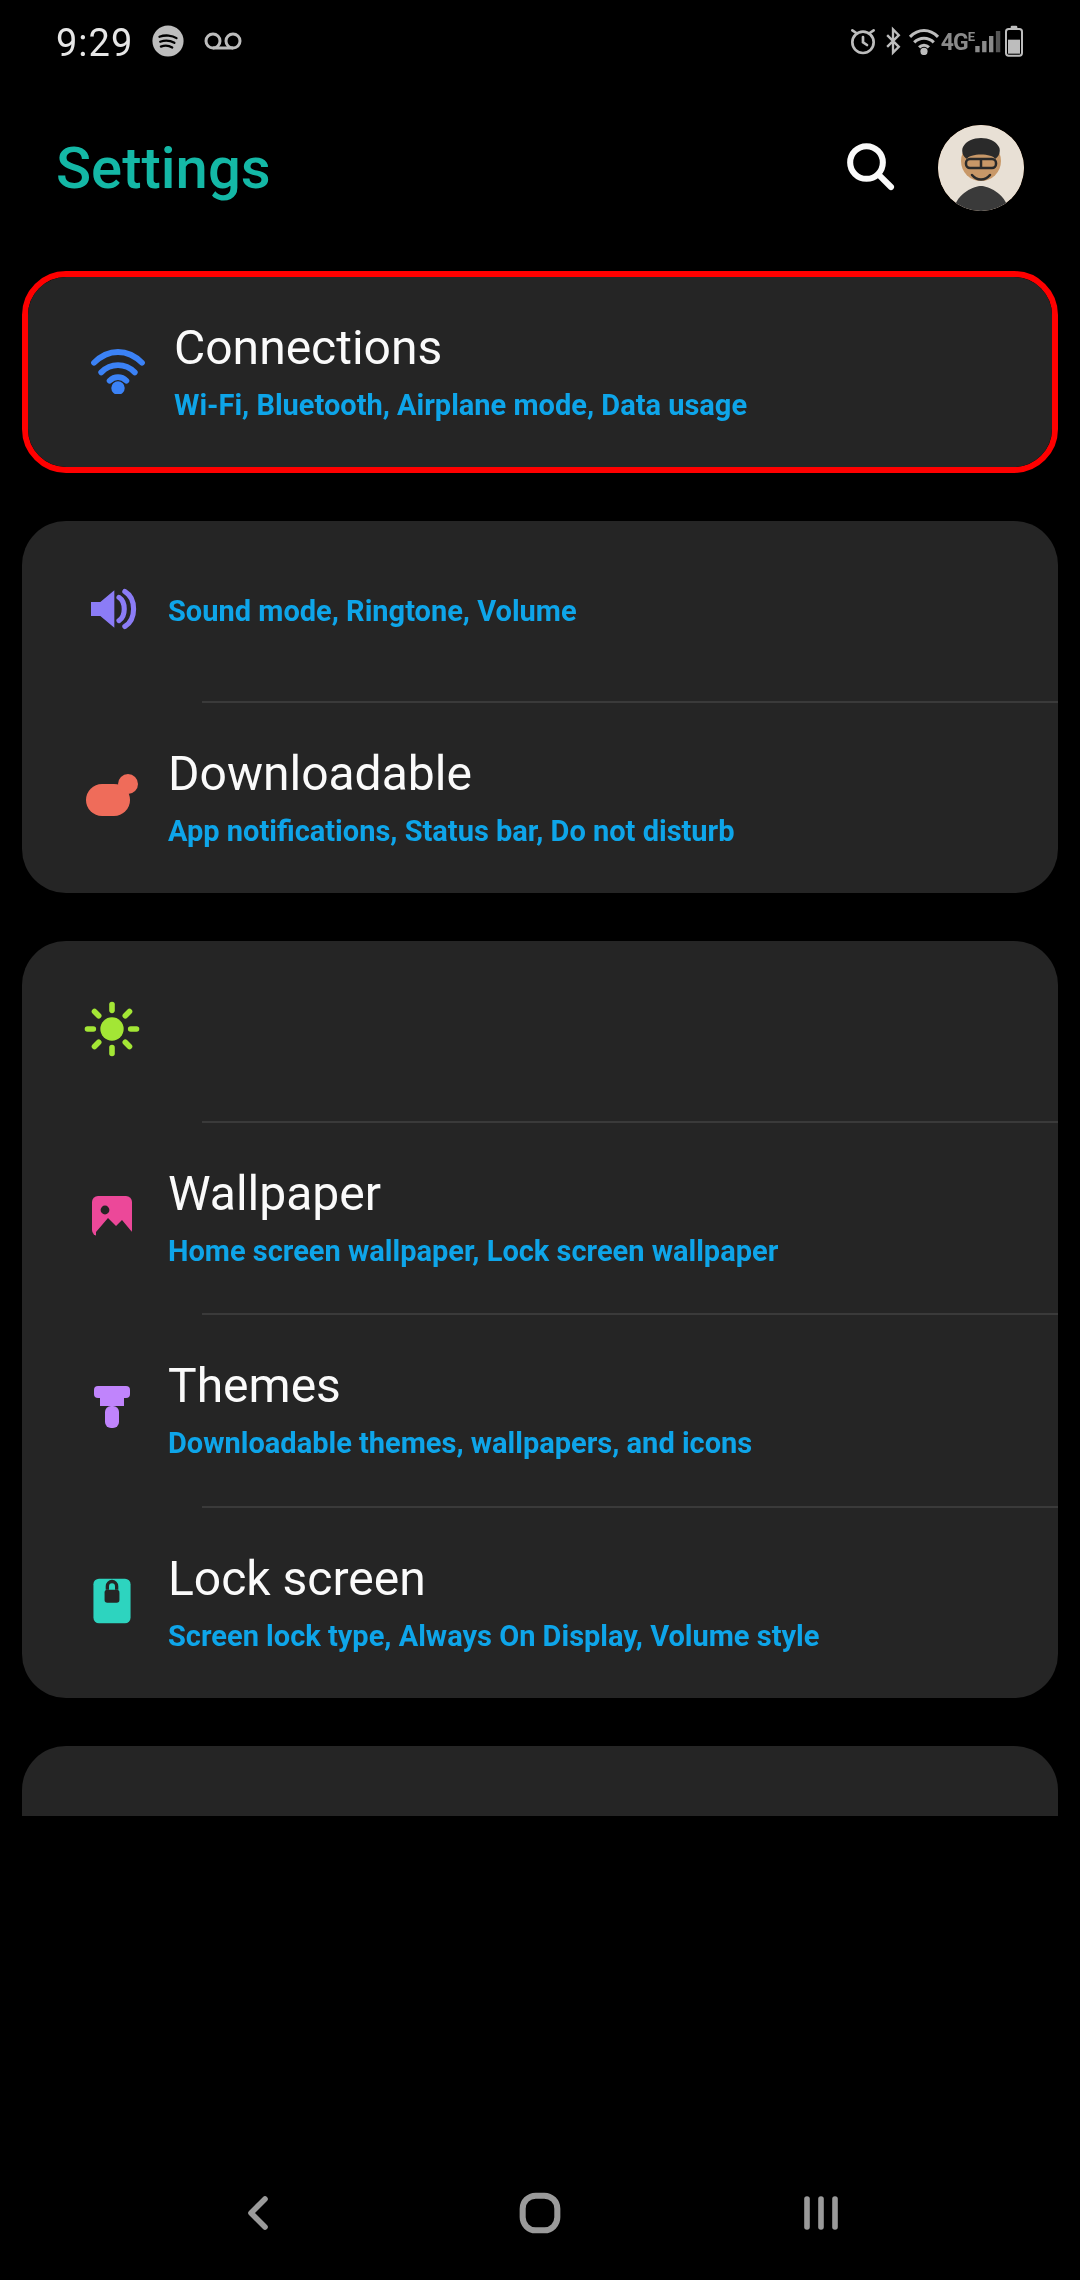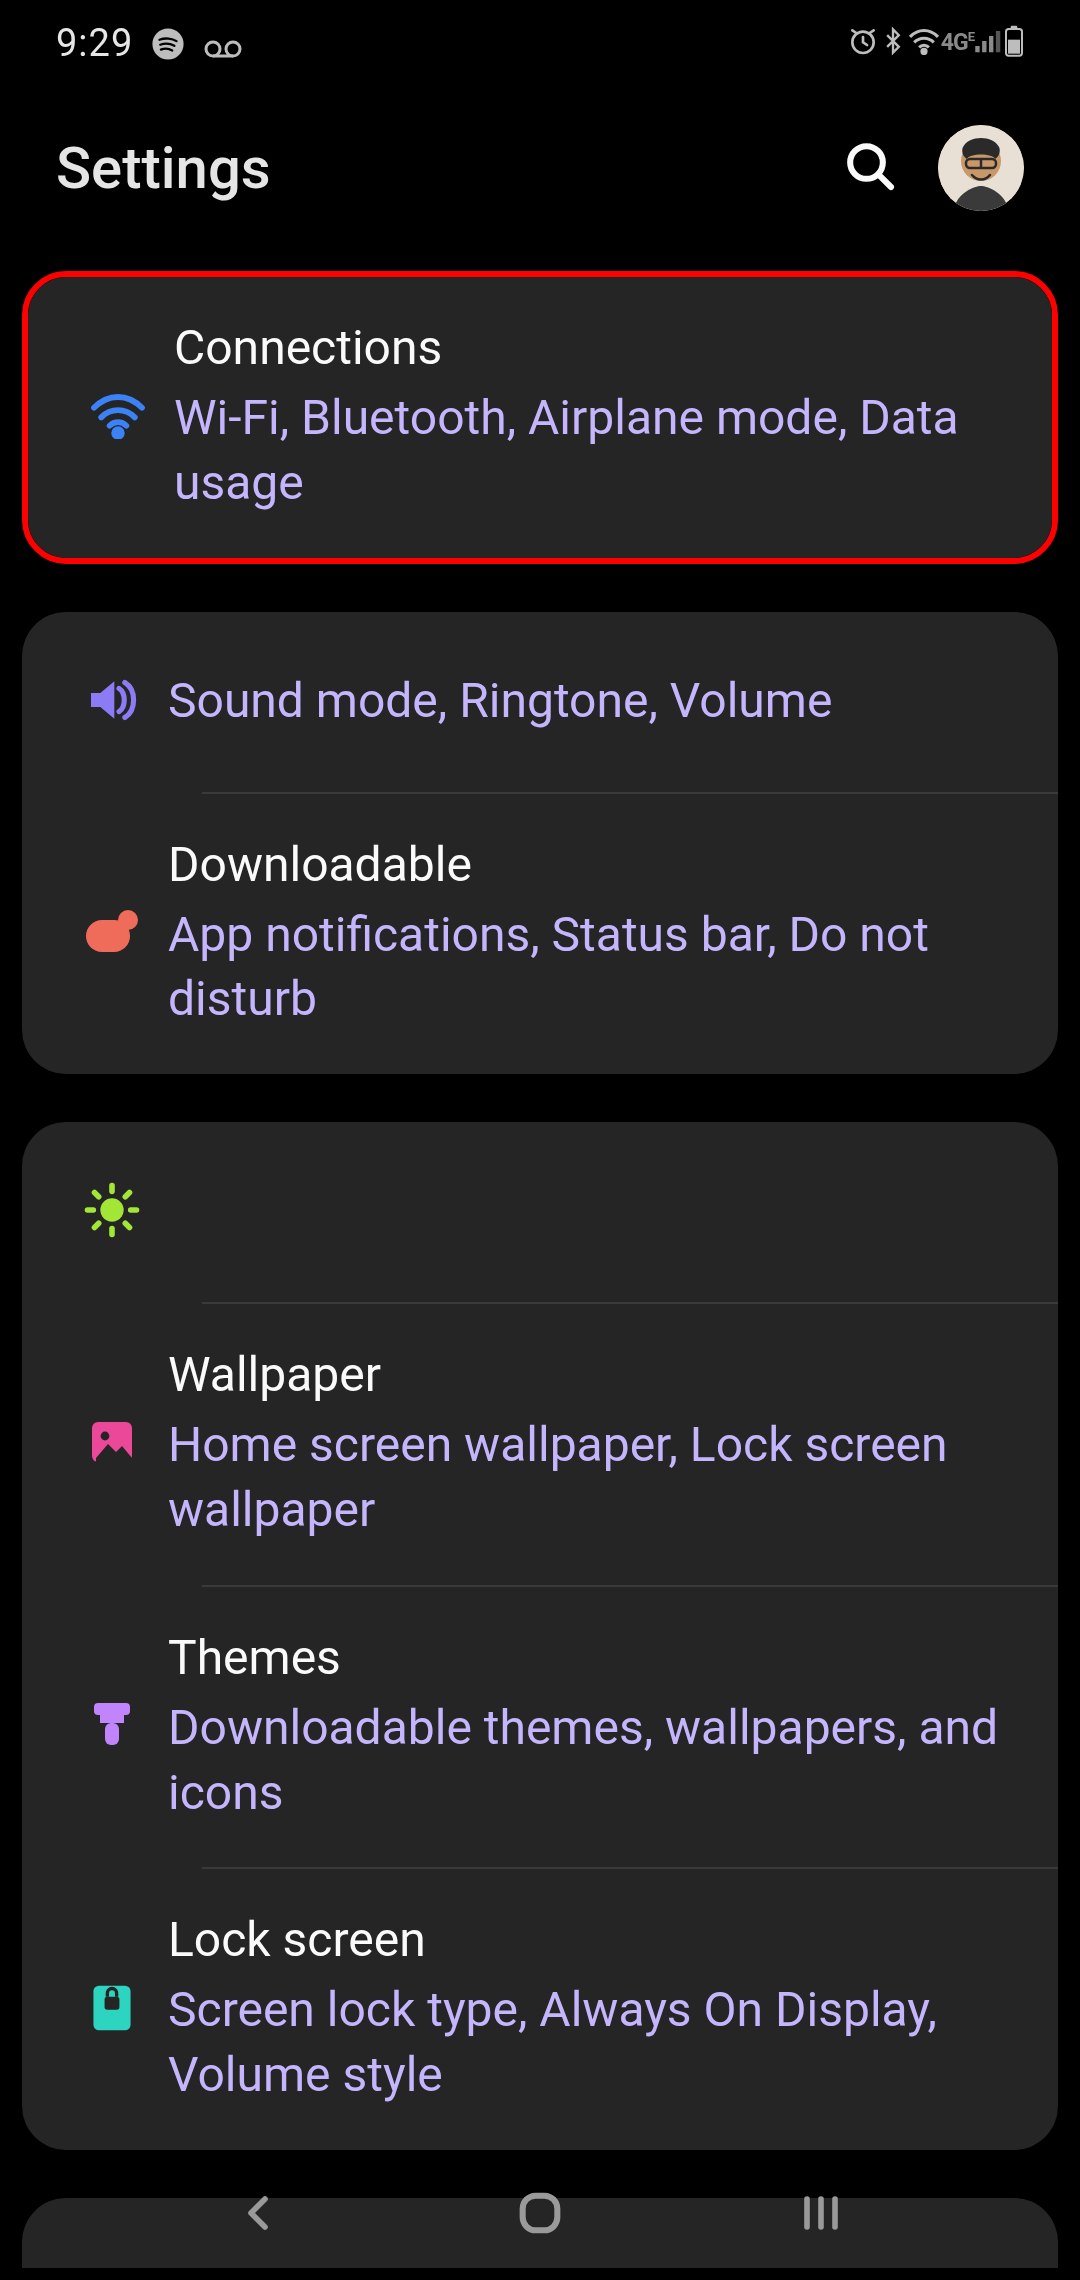--- a/index.html
+++ b/index.html
@@ -1,32 +1,32 @@
 <!DOCTYPE html>
 <html><head>
 <meta charset="utf-8">
 <style>
   * { margin: 0; padding: 0; box-sizing: border-box; }
   html, body { width: 1080px; height: 2280px; background: #000; font-family: -apple-system, BlinkMacSystemFont, "Segoe UI", Roboto, Arial, sans-serif; overflow: hidden; color: #fff; }
   .status-bar { height: 85px; display: flex; align-items: center; justify-content: space-between; padding: 0 56px 0 56px; }
-  .status-left { display: flex; align-items: flex-end; gap: 18px; }
+  .status-left { display: flex; align-items: center; gap: 18px; }
   .status-time { color: #e6e6e6; font-size: 38px; font-weight: 400; letter-spacing: 1px; }
   .status-right { display: flex; align-items: center; }
   .header { display: flex; align-items: center; justify-content: space-between; padding: 40px 56px 60px 56px; }
-  .header-title { color: #e5e5e5; font-size: 58px; font-weight: 500; }
+  .header-title { color: #14b8a6; font-size: 58px; font-weight: 500; }
   .header-actions { display: flex; align-items: center; gap: 40px; }
   .avatar { width: 86px; height: 86px; border-radius: 50%; background: #d9b89a; display: flex; align-items: center; justify-content: center; overflow: hidden; position: relative; } 
   .card-group { margin: 0 22px 48px 22px; background: #252525; border-radius: 44px; overflow: hidden; }
   .card-group.highlight { border: 6px solid #ff0000; border-radius: 44px; }
   .card-group.highlight .row { background:#252525; }
   .row { display: flex; align-items: center; padding: 42px 52px 42px 40px; min-height: 180px; }
   .icon-wrap { width: 100px; display: flex; align-items: center; justify-content: center; flex-shrink:0; }
   .text-wrap { padding-left: 6px; flex: 1; }
   .row-title { color: #fafafa; font-size: 48px; font-weight: 400; margin-bottom: 10px; }
-  .row-sub { color: #c4b5fd; font-size: 48px; font-weight: 400; line-height: 1.35; }
+  .row-sub { color: #0ea5e9; font-size: 29px; font-weight: 700; line-height: 1.35; }
   .nav-bar { position: absolute; bottom: 0; left:0; right:0; height: 130px; display: flex; align-items: center; justify-content: space-around; padding: 0 120px; }
   
   .divider { height:2px; background:#3a3a3a; margin-left:180px; }
   .peek { margin: 0 22px; background:#252525; border-radius:44px 44px 0 0; height:70px; }
 </style>
 </head>
 <body>
 
 <div class="status-bar">
   <div class="status-left">

